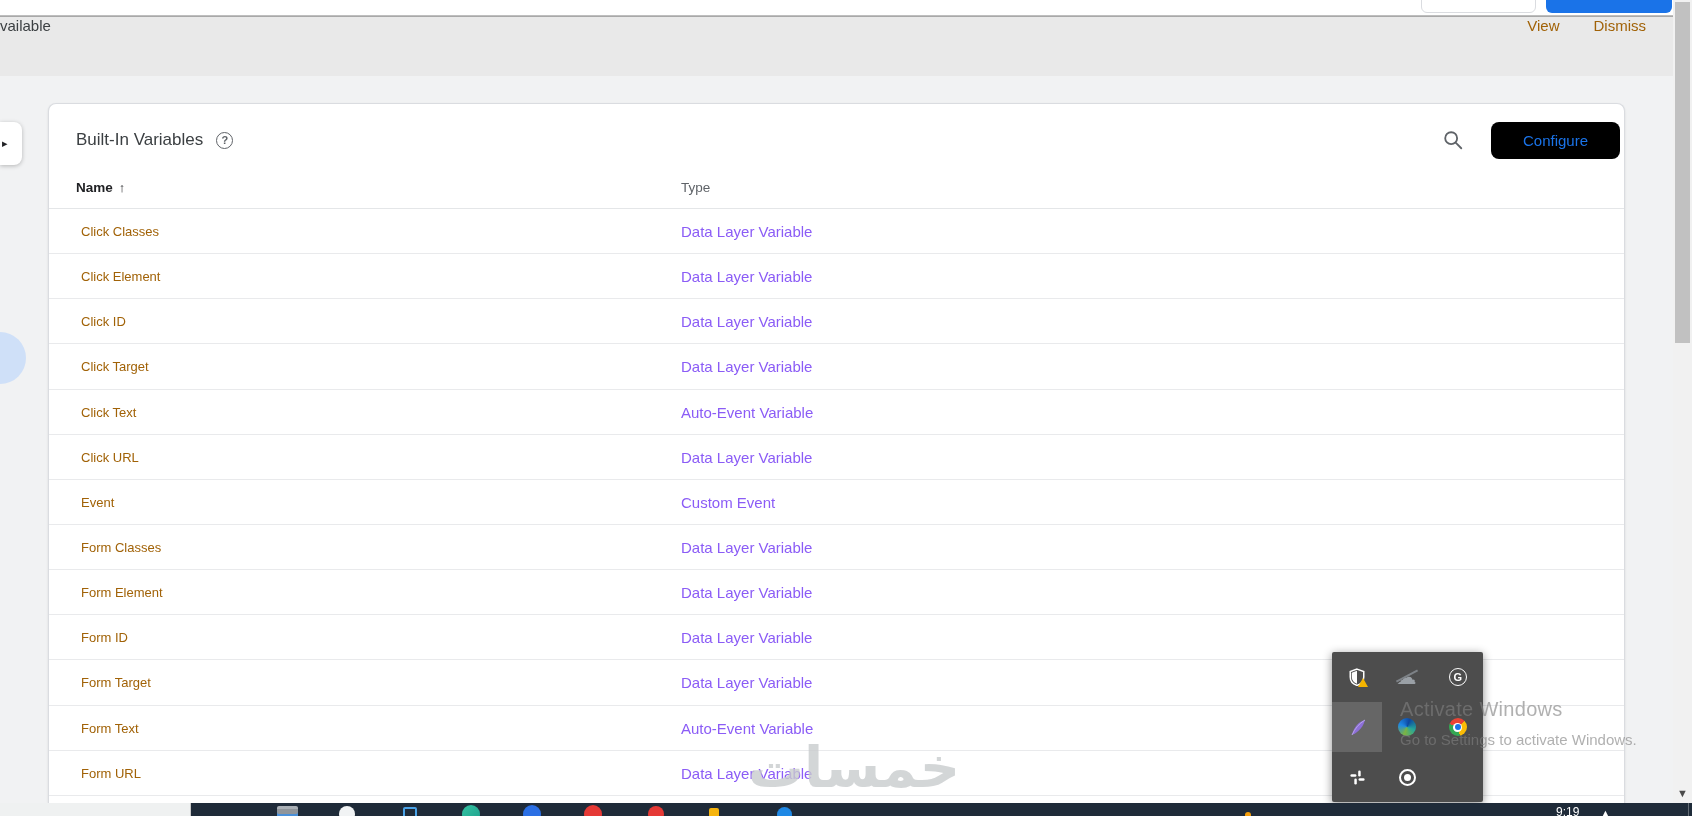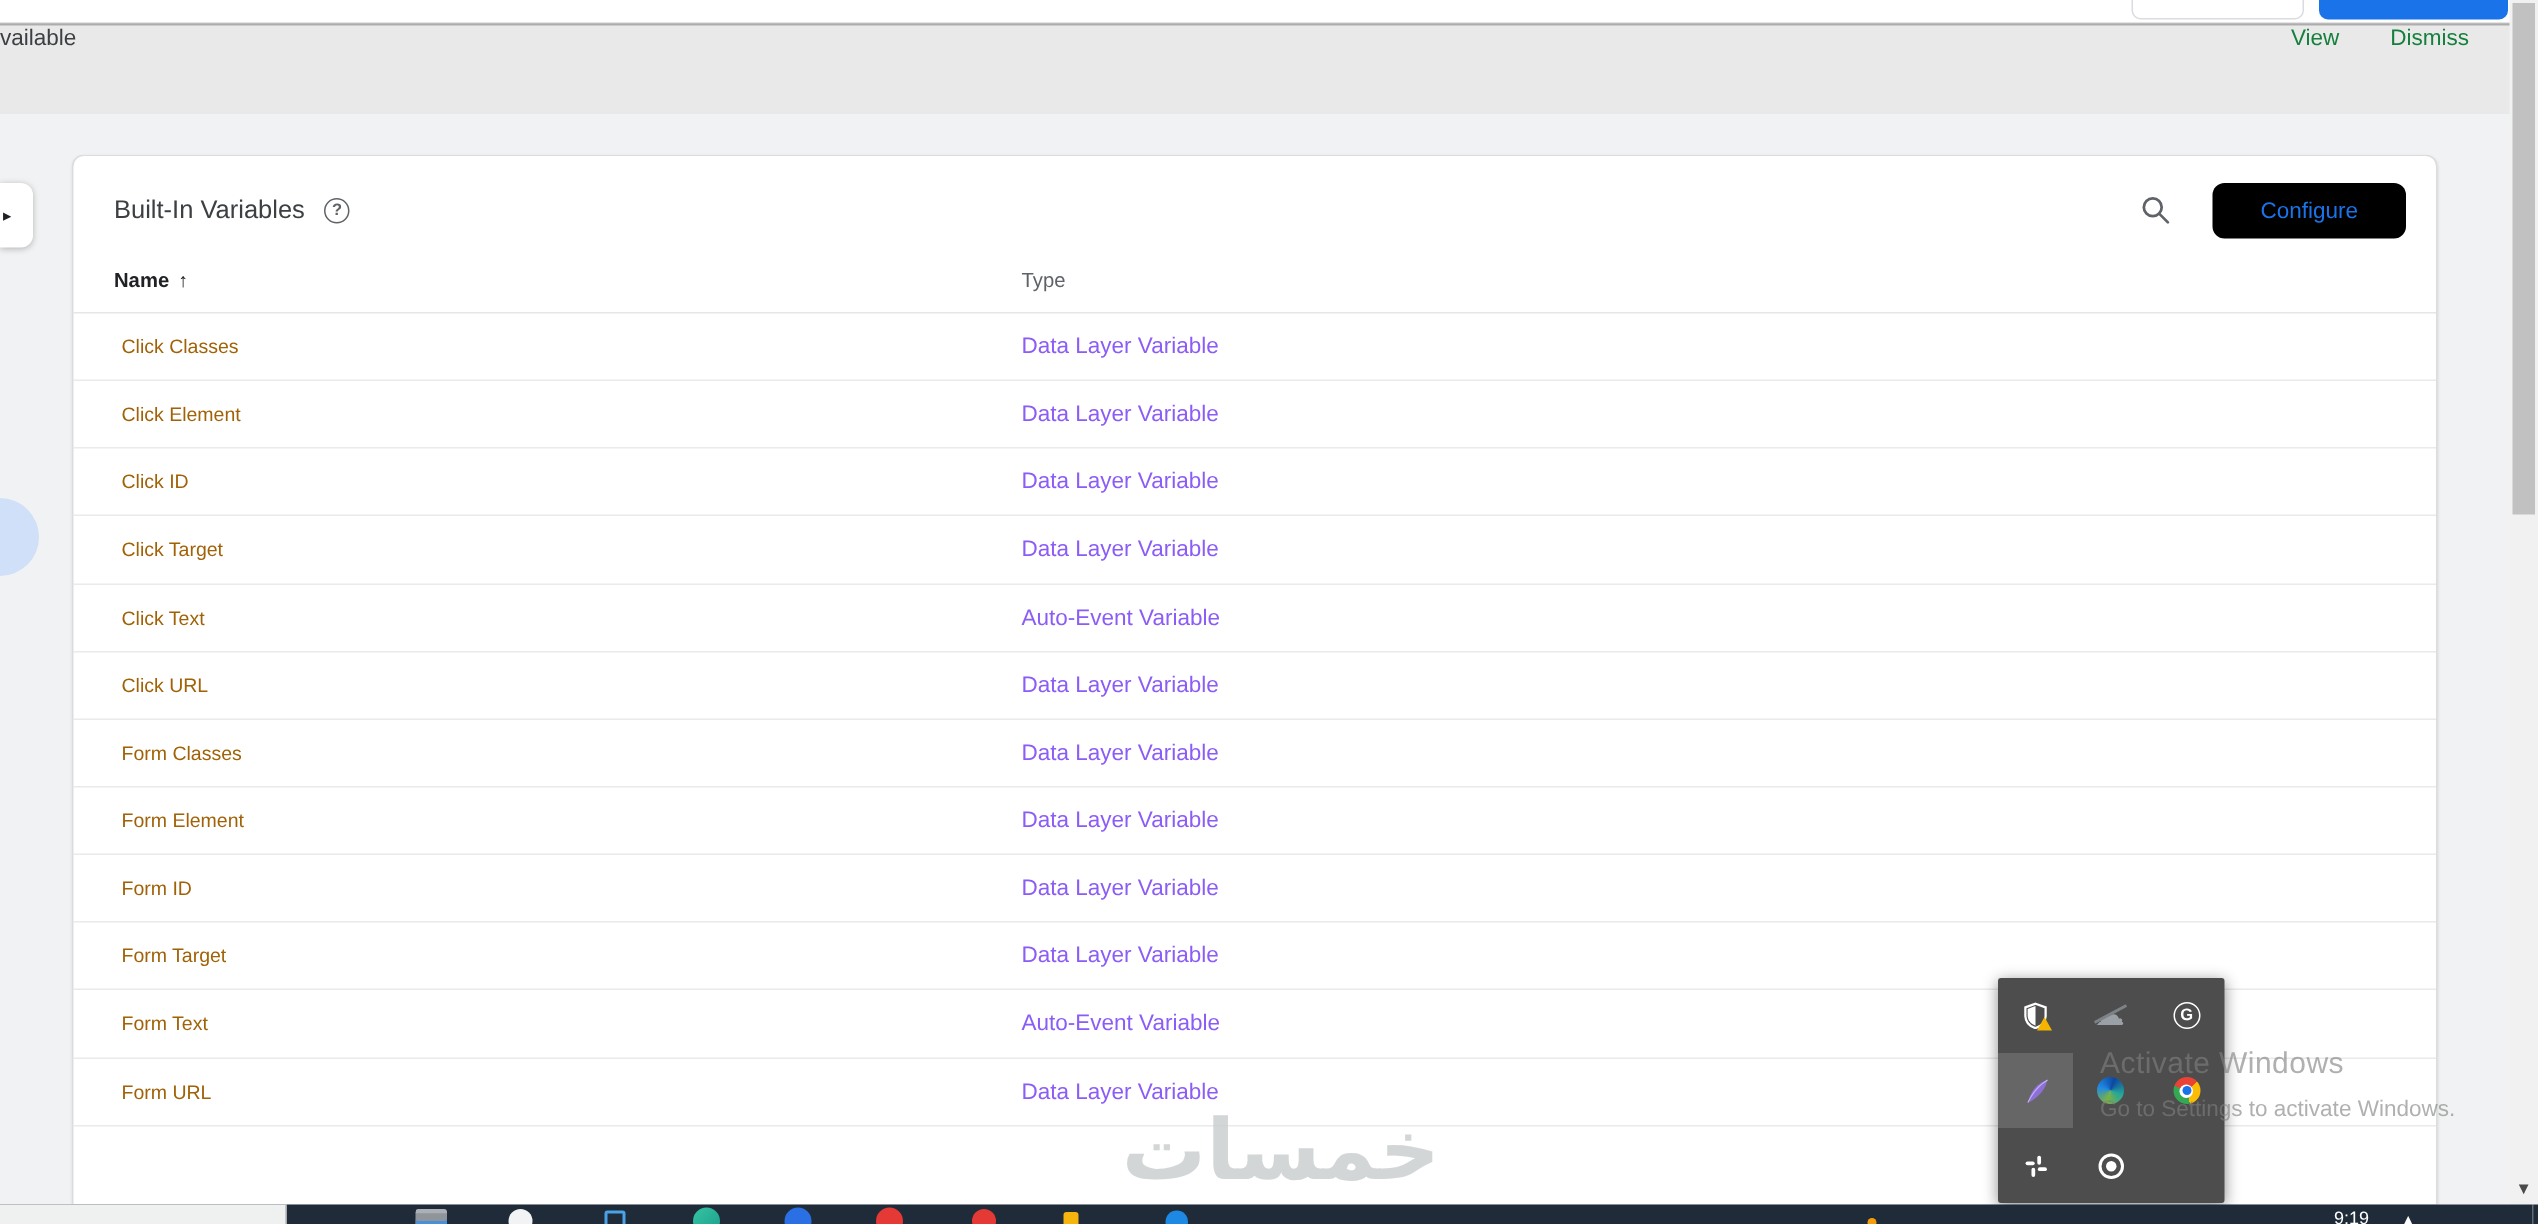--- a/index.html
+++ b/index.html
@@ -13,38 +13,38 @@
   .btn-cut-outline { position:absolute; left:1421px; top:-22px; width:115px; height:35px;
     background:#fff; border:1px solid #dadce0; border-radius:6px; }
   .btn-cut-primary { position:absolute; left:1546px; top:-22px; width:126px; height:35px;
     border-radius:6px; }
 
   
   .notifbar { position:absolute; left:0; top:17px; width:1692px; height:59px; background:#e9e9e9; z-index:3;
     display:flex; align-items:flex-start; }
   .notif-msg { color:#3c4043; font-size:15px; margin-left:0; white-space:nowrap; }
   .notif-actions { position:absolute; right:46px; display:flex; gap:34px; }
-  .notif-link { color:#15803d; font-size:15px; cursor:pointer; }
+  .notif-link { color:#a16207; font-size:15px; cursor:pointer; }
 
   
   .page { position:absolute; left:0; top:76px; width:1692px; height:727px; background:#f1f2f3; }
 
   .handle { position:absolute; left:0; top:122px; width:22px; height:43px; background:#fff;
     border-radius:0 8px 8px 0; box-shadow:0 1px 4px rgba(0,0,0,.25); z-index:2;
     display:flex; align-items:center; }
   .handle .arrow { font-size:11px; color:#202124; margin-left:2px; }
 
   .bluecircle { position:absolute; left:-26px; top:332px; width:52px; height:52px; border-radius:50%;
     background:#cfe0f8; z-index:2; }
 
   
   .card { position:absolute; left:48px; top:103px; width:1577px; height:700px; background:#fff;
     border:1px solid #dadce0; border-bottom:none; border-radius:8px 8px 0 0;
     box-shadow:0 1px 2px rgba(60,64,67,.15); z-index:1; }
-  .card-titlerow { height:62px; display:flex; align-items:center; padding:10px 20px 0 27px; }
+  .card-titlerow { height:62px; display:flex; align-items:center; padding:10px 4px 0 27px; }
   .card-title { font-size:17px; color:#3c4043; }
   .help-icon { width:17px; height:17px; border:1.4px solid #5f6368; border-radius:50%;
     color:#5f6368; font-size:11px; font-weight:bold; display:inline-flex; align-items:center;
     justify-content:center; margin-left:13px; }
   .title-spacer { margin-left:auto; }
   .search-btn { width:24px; height:24px; margin-right:26px; cursor:pointer; display:flex; align-items:center; justify-content:center; }
   .configure-btn { width:129px; height:37px; background:#000000; color:#1a73e8; font-size:15px;
     border:none; border-radius:8px; cursor:pointer; font-family:"Liberation Sans",sans-serif; }
 
   .colhdr { position:relative; height:43px; border-bottom:1px solid #e4e6e8; }
@@ -190,20 +190,24 @@
   <div class="trow">
     <a class="cell-name">Click Text</a>
     <span class="cell-type">Auto-Event Variable</span>
   </div>
 
   <div class="trow">
     <a class="cell-name">Click URL</a>
     <span class="cell-type">Data Layer Variable</span>
   </div>
 
+  <div class="trow">
+    <a class="cell-name">Event</a>
+    <span class="cell-type">Custom Event</span>
+  </div>
 
   <div class="trow">
     <a class="cell-name">Form Classes</a>
     <span class="cell-type">Data Layer Variable</span>
   </div>
 
   <div class="trow">
     <a class="cell-name">Form Element</a>
     <span class="cell-type">Data Layer Variable</span>
   </div>

